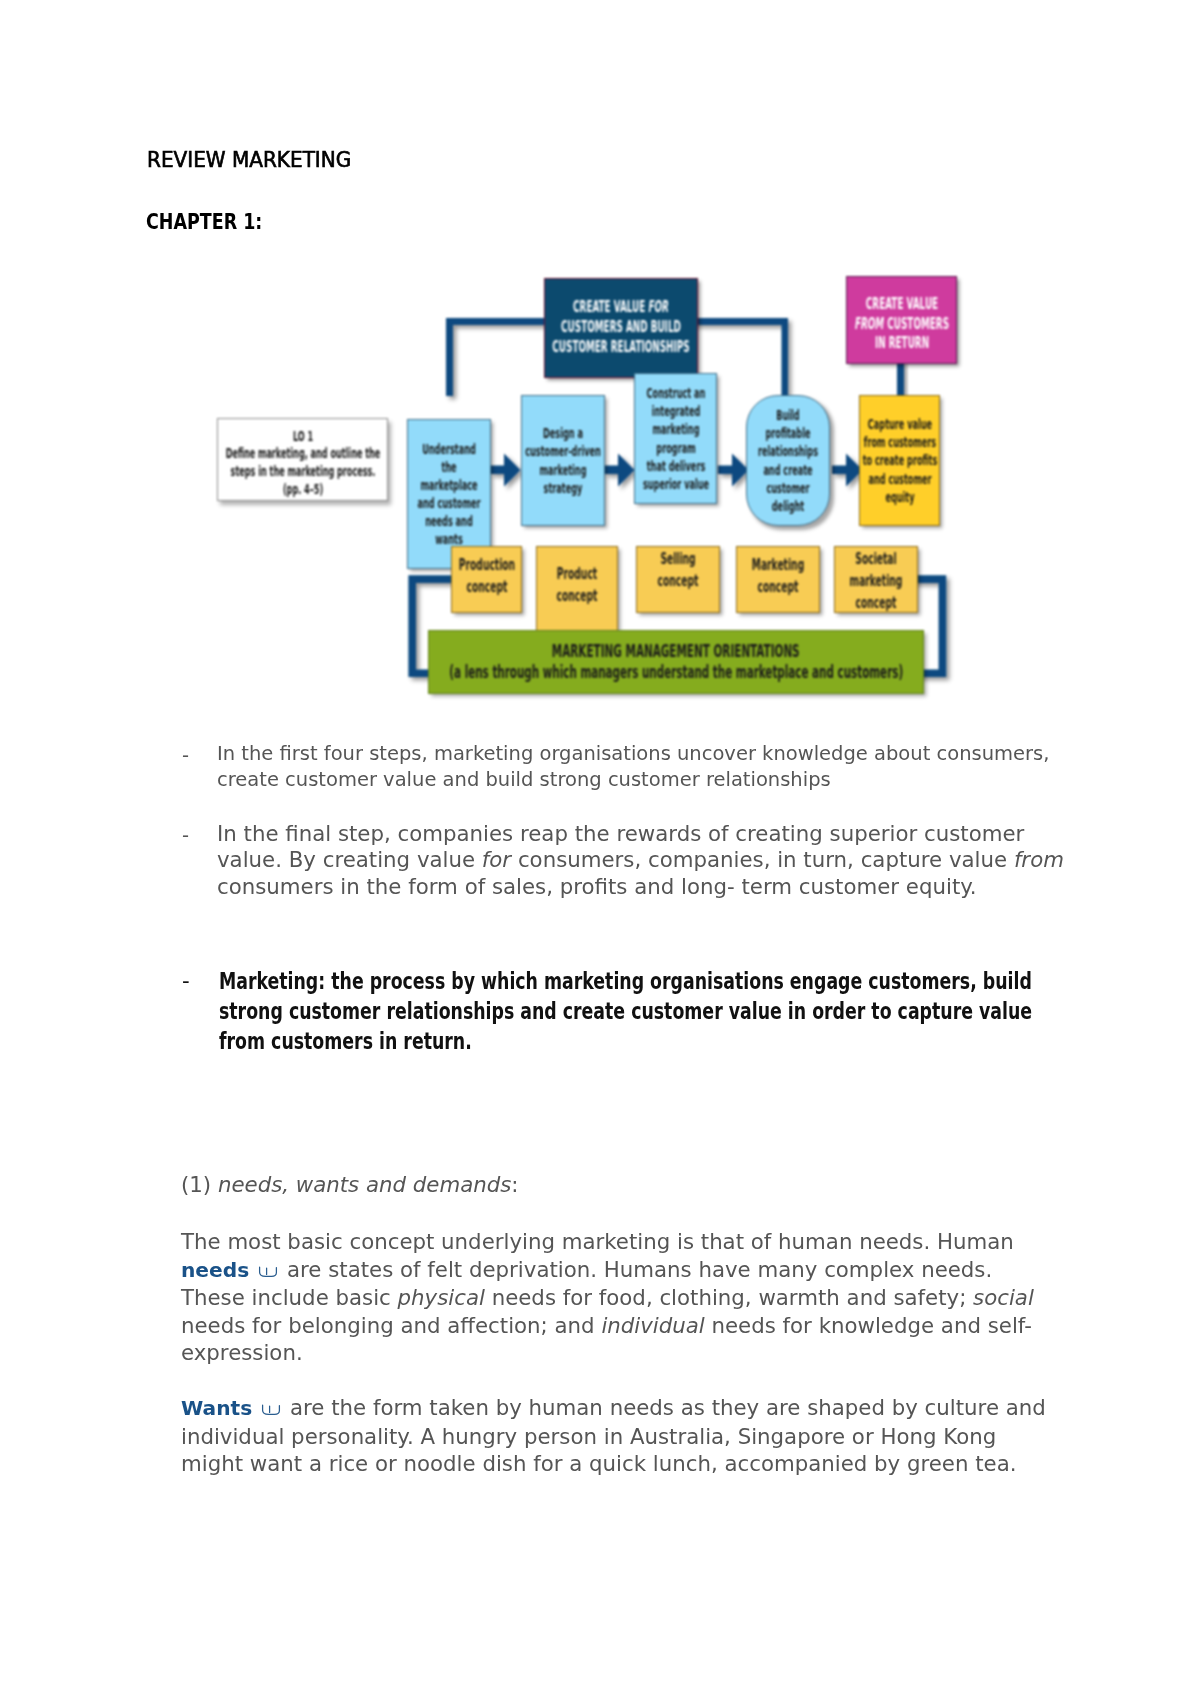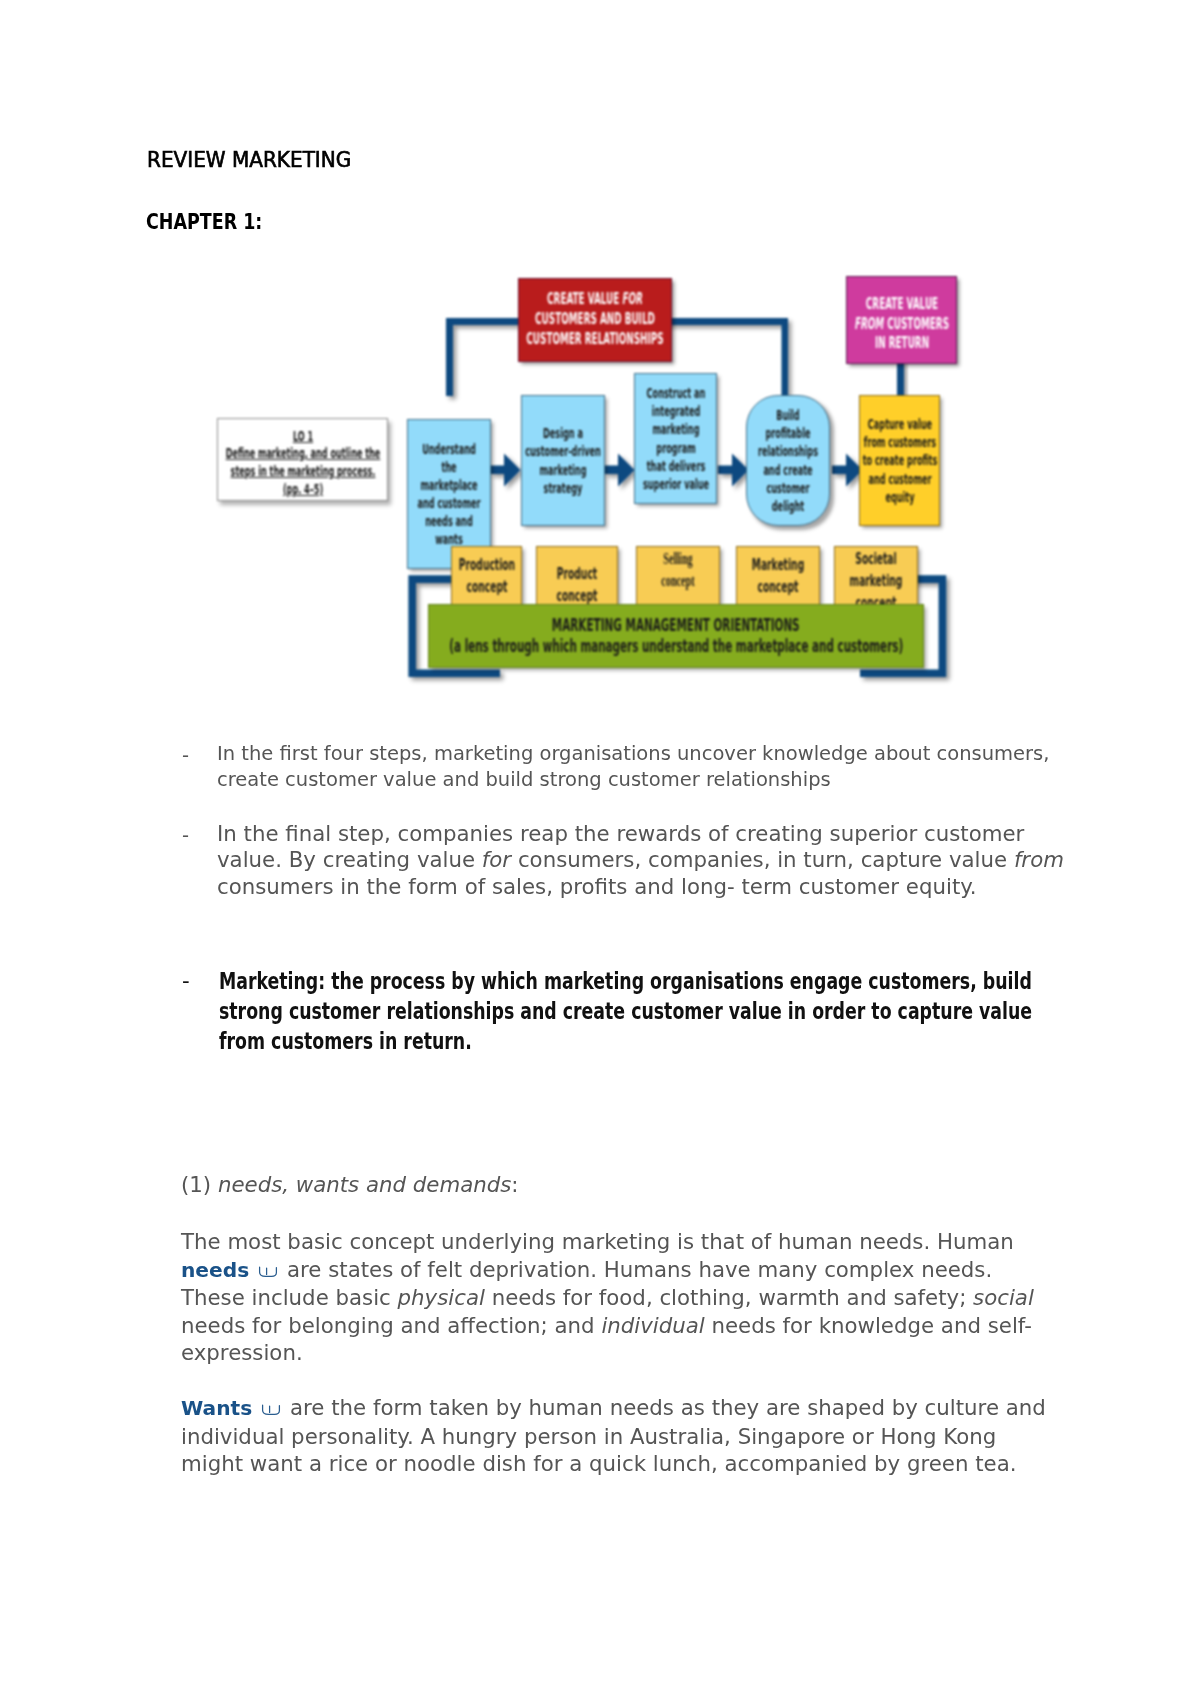--- a/index.html
+++ b/index.html
@@ -52,28 +52,28 @@
         font-family:"DejaVu Sans Condensed","DejaVu Sans",sans-serif;font-weight:bold;
         filter:blur(.2px);}
   .dtxt{display:block;width:100%;}
   .dtxt>div{white-space:nowrap;transform:scaleX(.655);width:300px;margin-left:-150px;
             position:relative;left:50%;}
 
   
   .bnr{color:#ffffff;font-size:15.6px;line-height:19.9px;
        box-shadow:3.2px 3.2px 3.5px rgba(0,0,0,.42);}
   .bnr .dtxt>div{transform:scaleX(.632);}
-  #bnr-left{left:518px;top:278px;width:154px;height:84px;background:#b91c1c;
+  #bnr-left{left:544px;top:278px;width:154px;height:100px;background:#0c4a6e;
             border:1px solid #6b1030;}
   #bnr-right{left:846px;top:276px;width:111px;height:88px;background:#cf3b9e;
              border:1px solid #5d1a52;padding-top:9px;}
 
   
   .lo{background:#ffffff;border:1px solid #8c8c8c;color:#141414;
-      font-size:14.8px;line-height:17.6px;box-shadow:3.4px 3.8px 4px rgba(0,0,0,.30);text-decoration:underline;}
+      font-size:14.8px;line-height:17.6px;box-shadow:3.4px 3.8px 4px rgba(0,0,0,.30);}
   .lo .dtxt>div{transform:scaleX(.608);}
   #lo1{left:217px;top:418px;width:171px;height:83px;padding-top:5px;}
   #lo2{left:217px;top:556px;width:170px;height:128px;padding-bottom:2px;}
   .lo .lotitle{font-weight:bold;}
 
   
   .stp{background:#92dbfa;border:1px solid #3f6c86;color:#1a1a1a;
        font-size:14.2px;line-height:18.1px;box-shadow:3.2px 3.2px 3.5px rgba(0,0,0,.35);}
   .stp .dtxt>div{transform:scaleX(.638);}
   #stp0{left:407px;top:395px;width:84px;height:150px;margin-top:24px;}
@@ -81,26 +81,26 @@
   #stp2{left:634px;top:373px;width:83px;height:131px;}
   #stp3{left:746px;top:395px;width:84px;height:131px;border-radius:32px;}
   #stp4{left:859px;top:395px;width:81px;height:131px;background:#ffcf29;border-color:#8a6a17;}
 
   
   .cpt{background:#f8cc54;border:1px solid #8a6a17;color:#1a1a1a;
        font-size:16.5px;line-height:21.8px;box-shadow:3.2px 3.4px 3.6px rgba(0,0,0,.35);}
   .cpt .dtxt>div{transform:scaleX(.616);}
   #cpt0{left:435px;top:546px;width:71px;height:67px;padding-bottom:8px;margin-left:16px;}
   #cpt1{left:536px;top:546px;width:82px;height:86px;padding-bottom:8px;}
-  #cpt2{left:636px;top:546px;width:84px;height:67px;padding-bottom:20px;font-family:Liberation Serif, serif;}
+  #cpt2{left:636px;top:546px;width:84px;height:67px;padding-bottom:20px;}
   #cpt3{left:736px;top:546px;width:84px;height:67px;padding-bottom:8px;}
   #cpt4{left:834px;top:546px;width:84px;height:67px;padding-top:3px;}
 
   
-  #grn{left:428px;top:604px;width:496px;height:64px;background:#85ac1e;
+  #grn{left:428px;top:630px;width:496px;height:64px;background:#85ac1e;
        border:1px solid #5f7f1c;color:#1a1a1a;flex-direction:column;
        box-shadow:3.2px 3.4px 3.6px rgba(0,0,0,.32);}
   #grn>div{white-space:nowrap;transform:scaleX(.667);}
   #grn .gtitle{font-size:17.4px;line-height:21.5px;}
   #grn .gsub{font-size:17.3px;line-height:21.5px;}
 </style>
 </head>
 <body>
 
 <div class="page">

